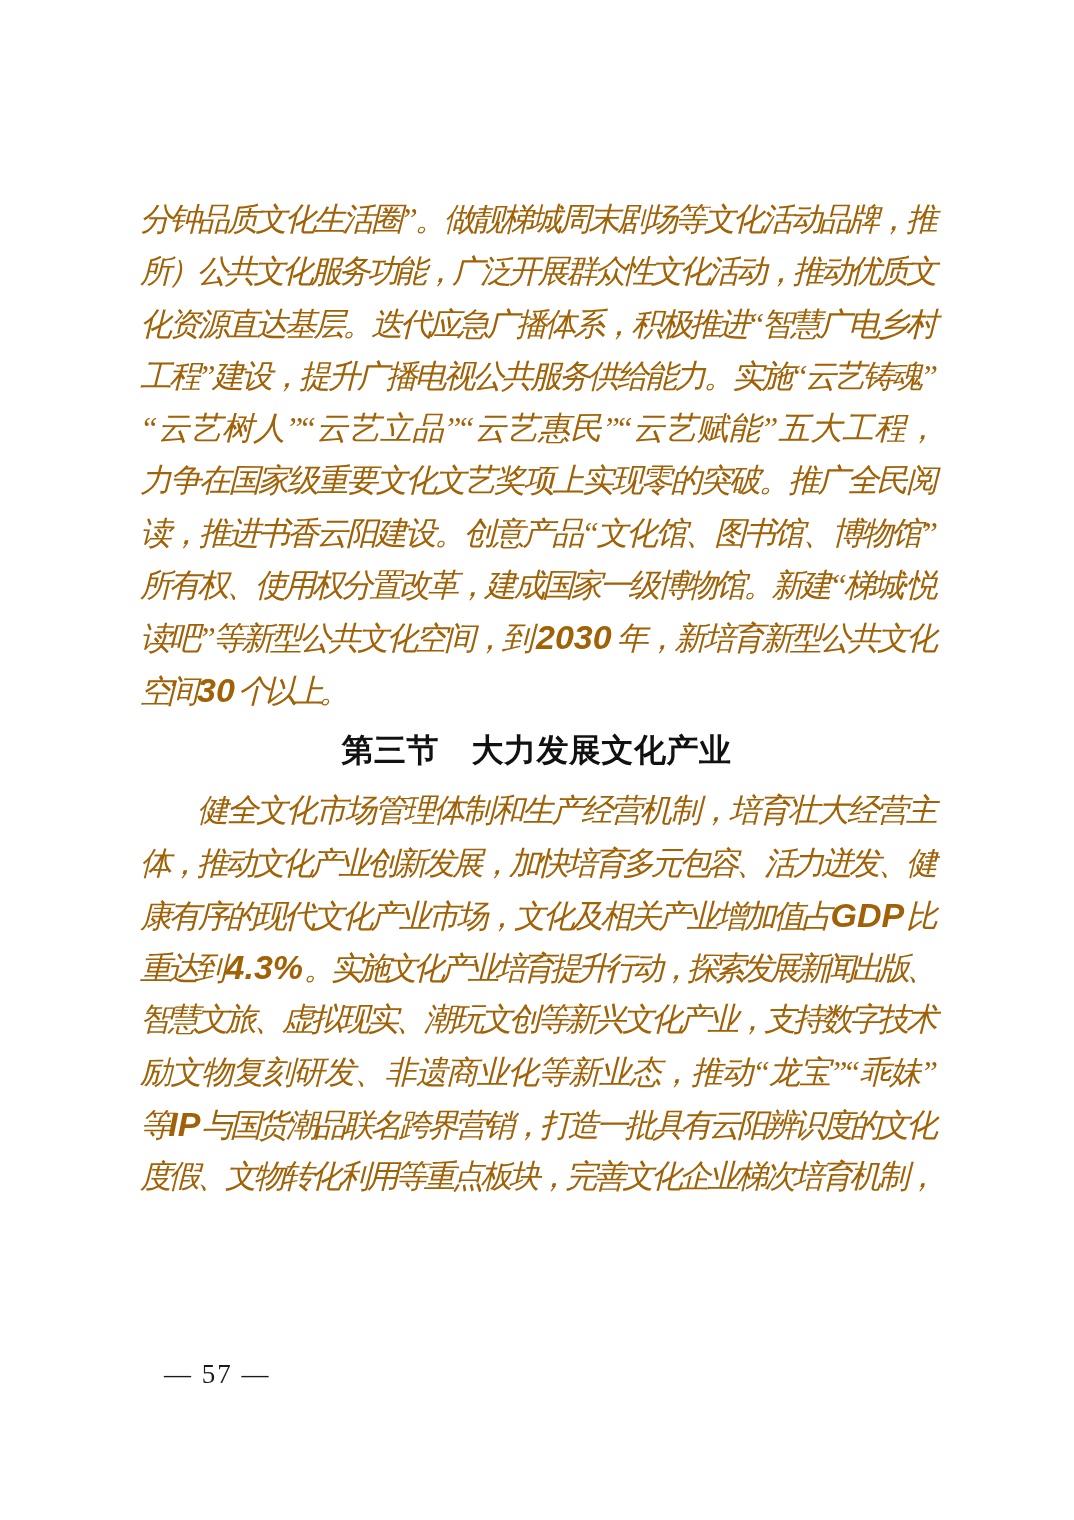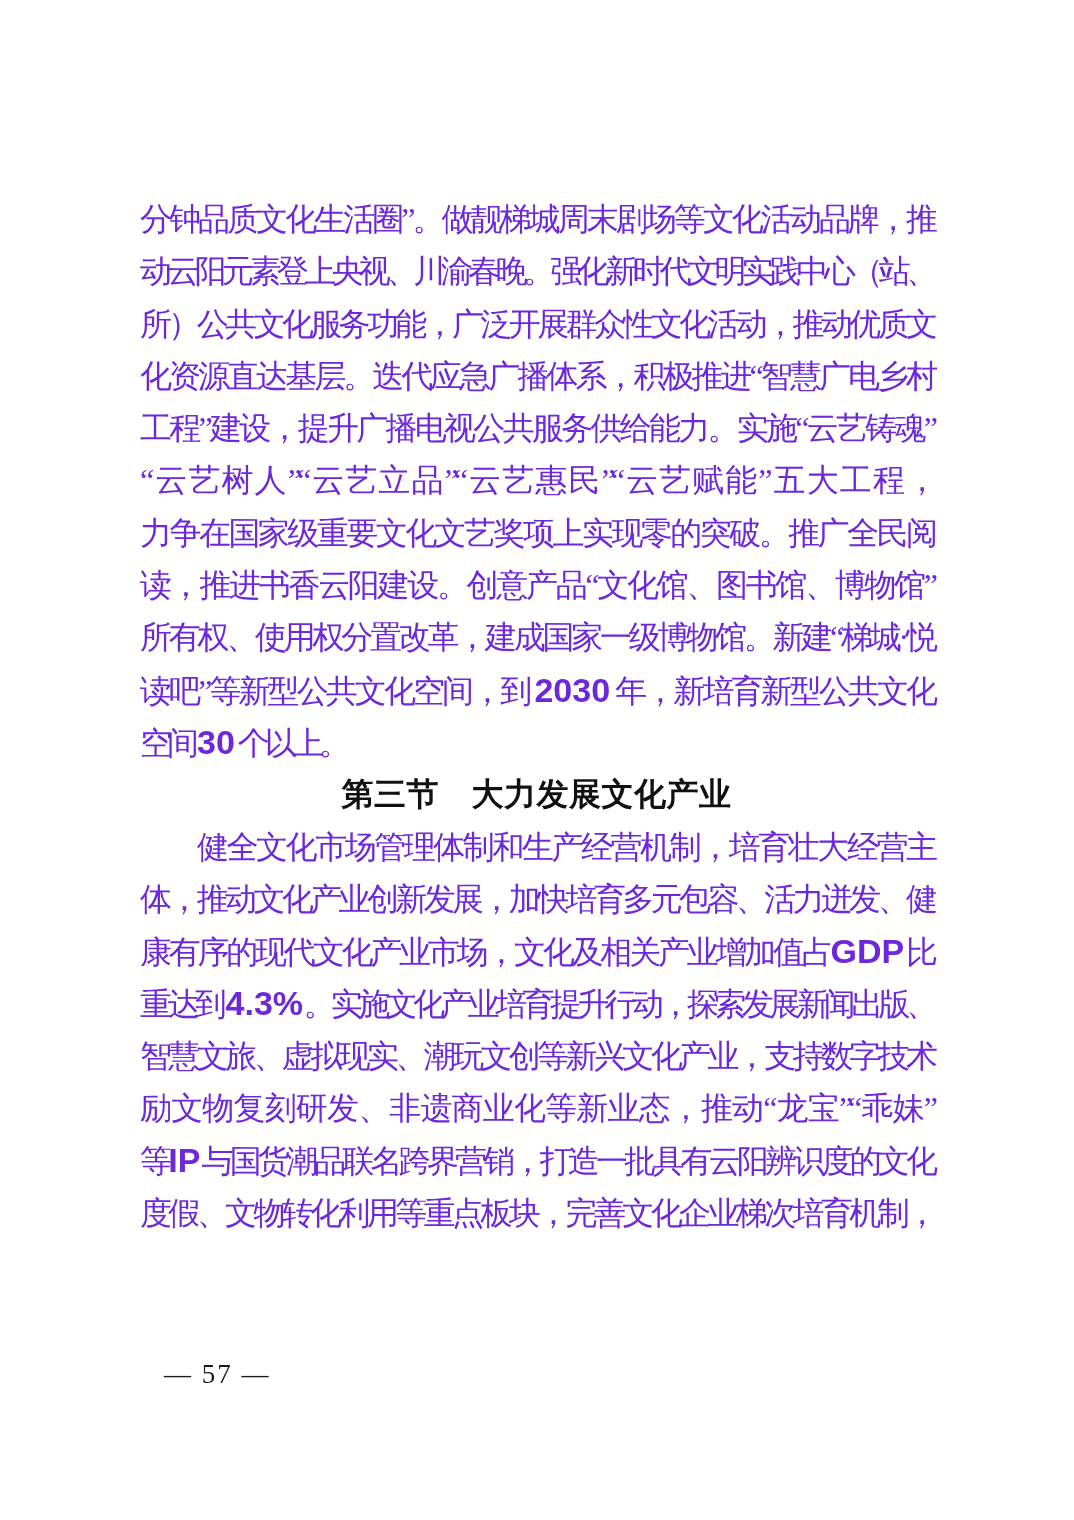--- a/index.html
+++ b/index.html
@@ -24,30 +24,31 @@
   }
   .line {
     font-size: 32px;
     line-height: 52.3px;
     height: 52.3px;
     letter-spacing: -5px;
     text-align: justify;
     text-align-last: justify;
     text-justify: inter-character;
     white-space: pre;
-    color: #6d28d9;
+    color: #a16207;
+    font-style: italic;
   }
   .line.para-last {
     text-align-last: left;
   }
   .line.indent {
     text-indent: 57px;
   }
   .heading {
-    margin: 0;
+    margin: 8px;
     font-size: 32px;
     line-height: 52.3px;
     height: 52.3px;
     font-weight: bold;
     text-align: center;
     letter-spacing: 0.5px;
     color: #111111;
   }
   .latin {
     font-family: "Liberation Sans", "DejaVu Sans", sans-serif;
@@ -67,21 +68,20 @@
     font-family: "Liberation Serif", "DejaVu Serif", serif;
   }
 </style>
 </head>
 <body>
 
 <div class="page">
   <main class="text-block">
 
     <div class="line">分钟品质文化生活圈”。做靓梯城周末剧场等文化活动品牌，推</div>
-    <div class="line">动云阳元素登上央视、川渝春晚。强化新时代文明实践中心（站、</div>
     <div class="line">所）公共文化服务功能，广泛开展群众性文化活动，推动优质文</div>
     <div class="line">化资源直达基层。迭代应急广播体系，积极推进“智慧广电乡村</div>
     <div class="line">工程”建设，提升广播电视公共服务供给能力。实施“云艺铸魂”</div>
     <div class="line">“云艺树人”“云艺立品”“云艺惠民”“云艺赋能”五大工程，</div>
     <div class="line">力争在国家级重要文化文艺奖项上实现零的突破。推广全民阅</div>
     <div class="line">读，推进书香云阳建设。创意产品“文化馆、图书馆、博物馆”</div>
     <div class="line">所有权、使用权分置改革，建成国家一级博物馆。新建“梯城·悦</div>
     <div class="line">读吧”等新型公共文化空间，到 <span class="latin">2030</span> 年，新培育新型公共文化</div>
     <div class="line para-last">空间 <span class="latin">30</span> 个以上。</div>
 

